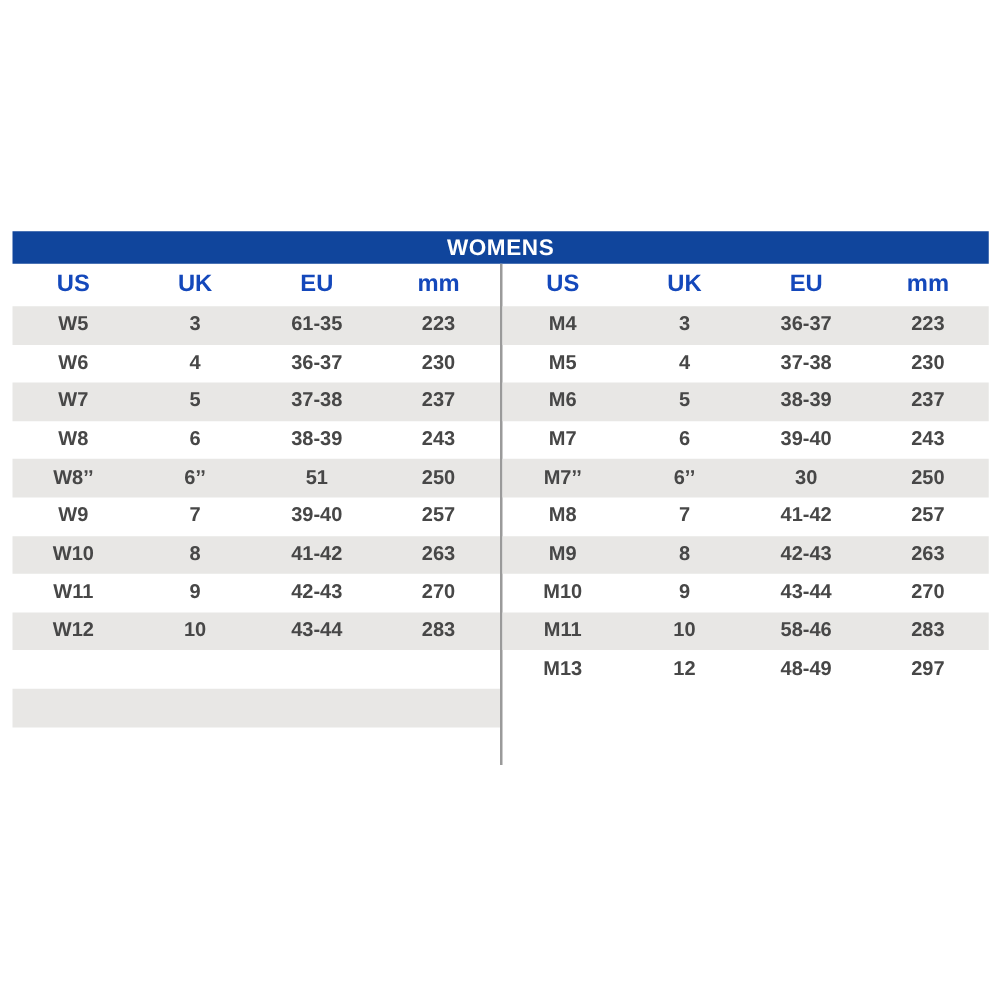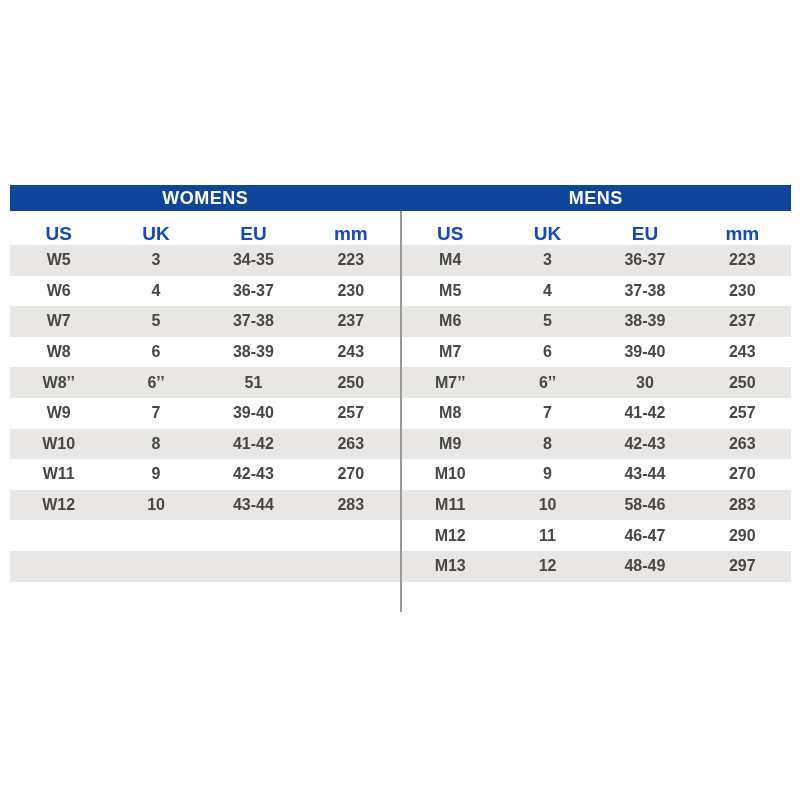--- a/index.html
+++ b/index.html
@@ -47,21 +47,21 @@
     flex: 1;
   }
   .v-divider {
     width: 2px;
     height: 401px;
     background: var(--divider, #9a9a9a);
   }
   .header-row {
     display: flex;
     height: 34px;
-    align-items: flex-end;
+    align-items: center;
   }
   .header-cell {
     flex: 1;
     text-align: center;
     color: var(--head-blue, #1448bb);
     font-weight: bold;
     font-size: 19px;
   }
   .rows .row {
     display: flex;
@@ -80,37 +80,36 @@
   }
 </style>
 </head>
 <body>
 
 <div class="stage">
   <div class="size-chart">
 
     <div class="title-bar">
       <div class="title-cell">WOMENS</div>
-      <div class="title-cell">MENS</div>
     </div>
 
     <div class="tables">
 
       <div class="half-table">
         <div class="header-row">
             <div class="header-cell">US</div>
             <div class="header-cell">UK</div>
             <div class="header-cell">EU</div>
             <div class="header-cell">mm</div>
           </div>
         <div class="rows">
             <div class="row">
               <div class="cell">W5</div>
               <div class="cell">3</div>
-              <div class="cell">34-35</div>
+              <div class="cell">61-35</div>
               <div class="cell">223</div>
             </div>
             <div class="row">
               <div class="cell">W6</div>
               <div class="cell">4</div>
               <div class="cell">36-37</div>
               <div class="cell">230</div>
             </div>
             <div class="row">
               <div class="cell">W7</div>
@@ -227,26 +226,20 @@
               <div class="cell">43-44</div>
               <div class="cell">270</div>
             </div>
             <div class="row">
               <div class="cell">M11</div>
               <div class="cell">10</div>
               <div class="cell">58-46</div>
               <div class="cell">283</div>
             </div>
             <div class="row">
-              <div class="cell">M12</div>
-              <div class="cell">11</div>
-              <div class="cell">46-47</div>
-              <div class="cell">290</div>
-            </div>
-            <div class="row">
               <div class="cell">M13</div>
               <div class="cell">12</div>
               <div class="cell">48-49</div>
               <div class="cell">297</div>
             </div>
           </div>
       </div>
 
     </div>
   </div>

